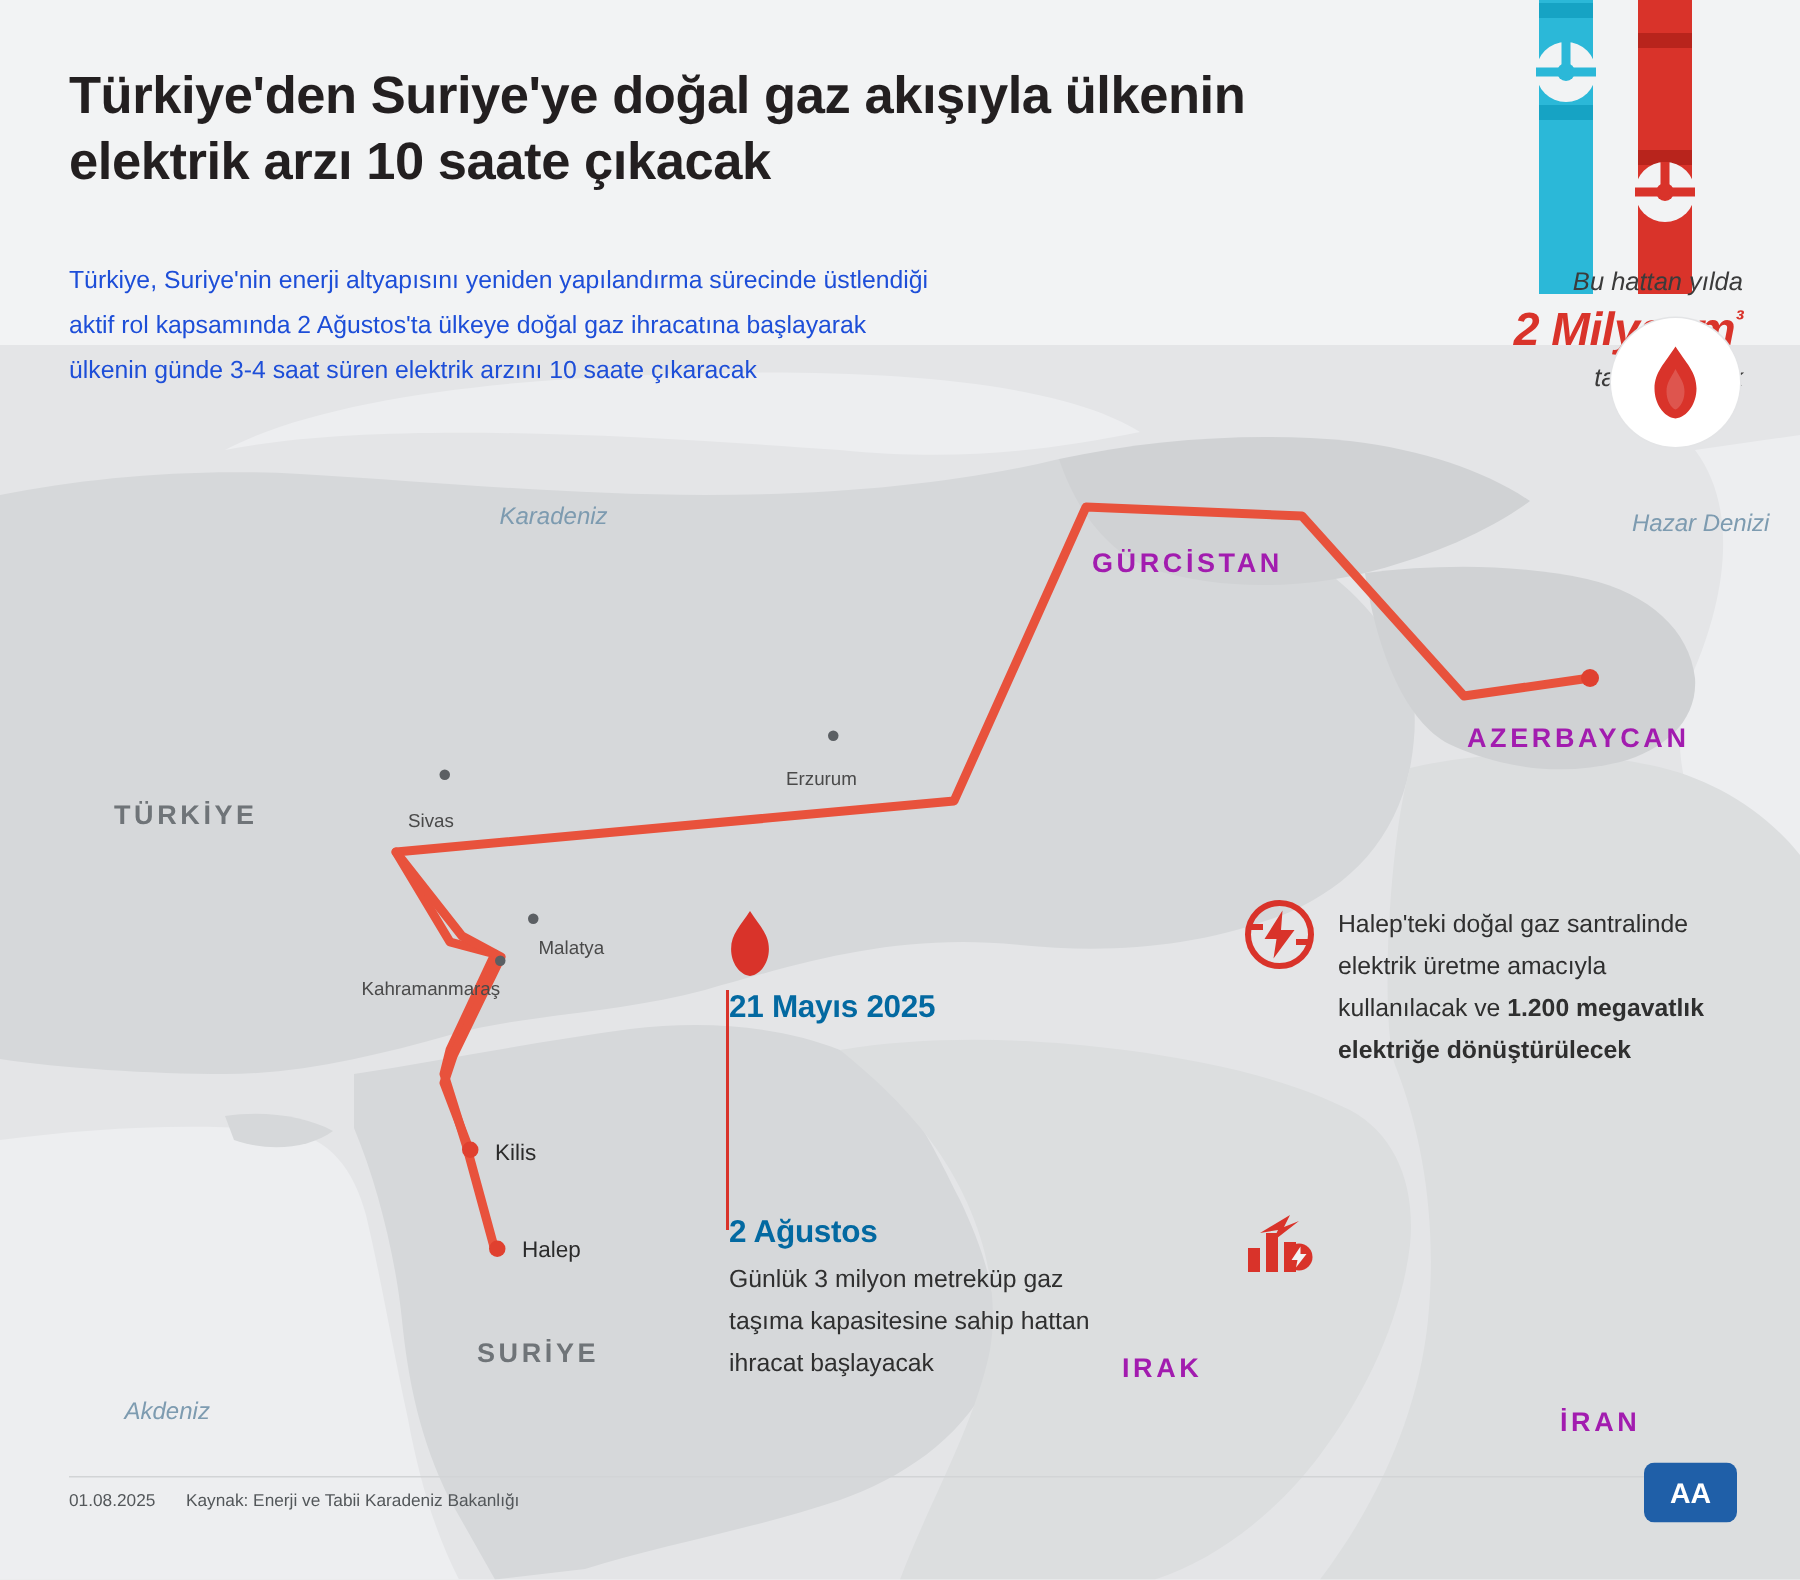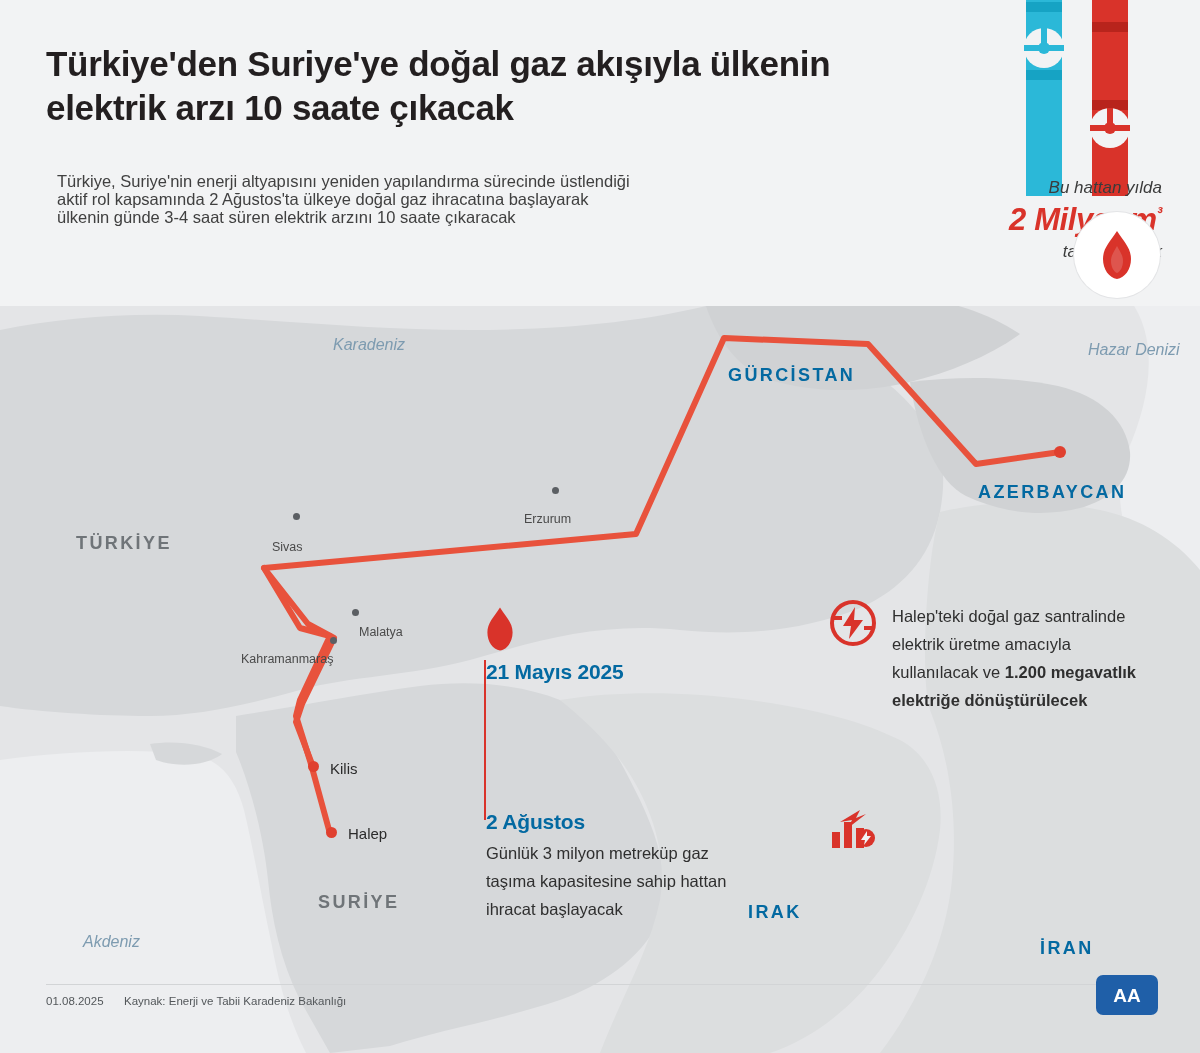--- a/index.html
+++ b/index.html
@@ -17,32 +17,32 @@
     position:absolute; inset:0;
     width:1200px; height:1053px;
     background:#edeef0;
   }
 
   
   .map-layer { position:absolute; inset:0; }
 
   
   .header {
-    position:absolute; left:0; top:0; width:1200px; height:306px;
+    position:absolute; left:0; top:0; width:1200px; height:230px;
     background:#f2f3f4;
     z-index:5;
   }
   .title {
     position:absolute; left:46px; top:42px; width:880px;
     font-size:35px; line-height:44px; font-weight:bold; color:#231f20;
     letter-spacing:-0.3px;
   }
   .subtitle {
-    position:absolute; left:57px; top:172px; width:580px;
-    font-size:16.5px; line-height:18px; color:#404040;
+    position:absolute; left:46px; top:172px; width:580px;
+    font-size:16.5px; line-height:30px; color:#1d4ed8;
   }
 
   
   .promo {
     position:absolute; right:38px; top:178px; width:330px; text-align:right;font-style:italic;
   }
   .promo-line1 { font-size:17px; color:#3b3b3b; }
   .promo-big { font-size:31px; font-weight:bold; color:#d9332a; margin-top:4px; letter-spacing:-0.4px;}
   .promo-big sup { font-size:17px; vertical-align:super; }
   .promo-line3 { font-size:17px; color:#3b3b3b; margin-top:4px; }
@@ -54,21 +54,21 @@
     position:absolute; right:40px; top:212px;
     width:86px; height:86px; border-radius:50%;
     background:#fff; box-shadow:0 0 0 1px #e3e4e6;
     display:flex; align-items:center; justify-content:center;
     z-index:7;
   }
 
   
   .lbl { position:absolute; z-index:4; white-space:nowrap; }
   .lbl-country {
-    font-size:18px; font-weight:bold; letter-spacing:2.4px; color:#0369a1;
+    font-size:18px; font-weight:bold; letter-spacing:2.4px; color:#a21caf;
   }
   .lbl-country.dark { color:#6f7478; }
   .lbl-sea {
     font-size:16px; font-style:italic; color:#7d9bb0;
   }
   .lbl-city { font-size:12.5px; color:#4a4a4a; }
   .lbl-city-big { font-size:15px; color:#2b2b2b; }
 
   .city-dot {
     position:absolute; width:7px; height:7px; border-radius:50%;

